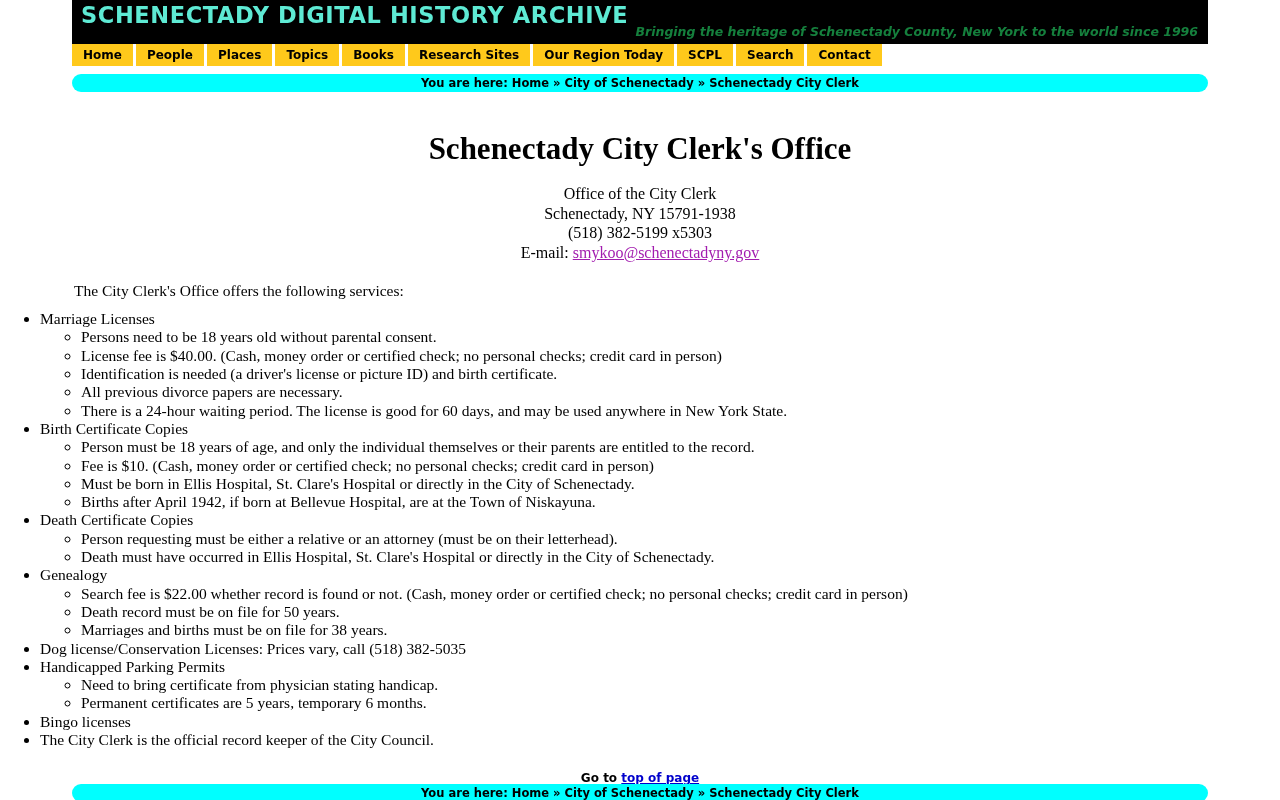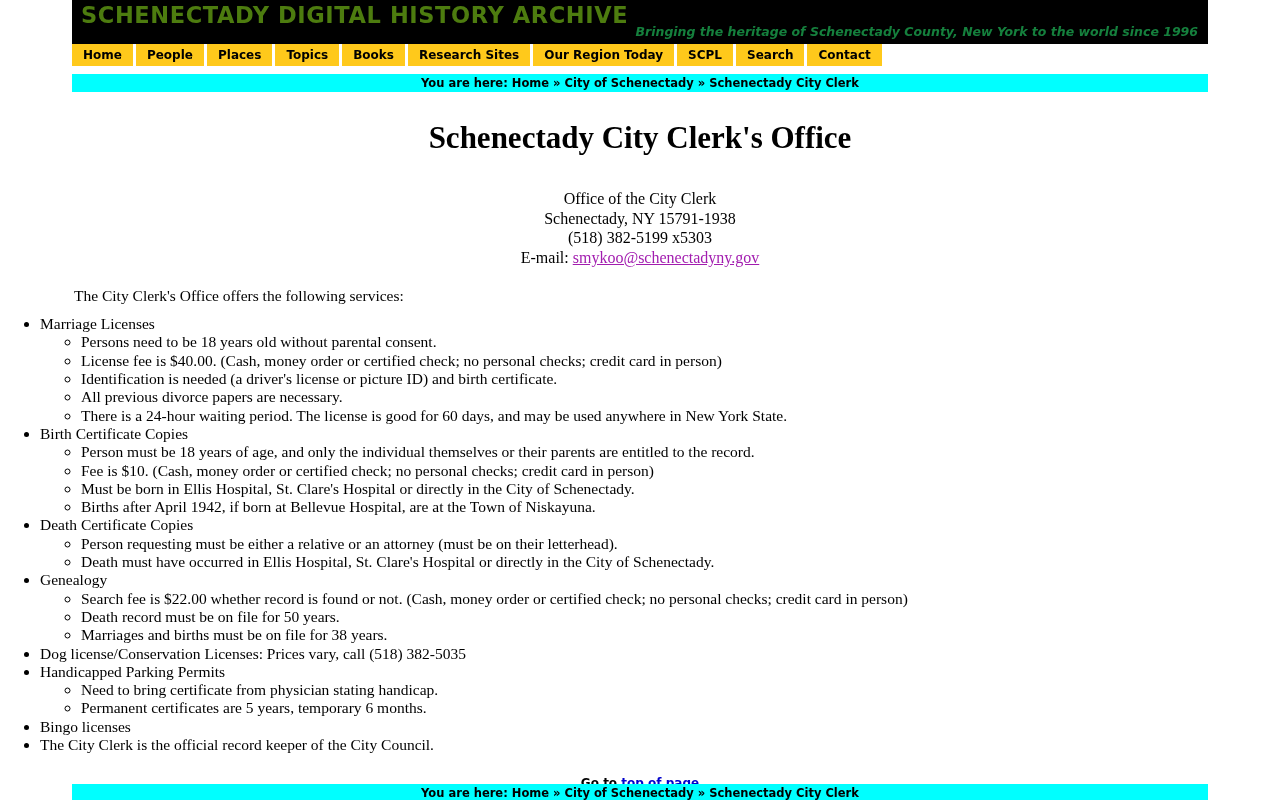--- a/index.html
+++ b/index.html
@@ -33,21 +33,21 @@
     overflow: hidden;
   }
   .masthead-title {
     position: absolute;
     left: 9px;
     top: 2px;
     font-family: "DejaVu Sans", sans-serif;
     font-weight: bold;
     font-size: 22.5px;
     letter-spacing: 0.6px;
-    color: #4d7c0f;
+    color: #5eead4;
     white-space: nowrap;
   }
   .masthead-tagline {
     position: absolute;
     right: 10px;
     top: 24px;
     font-family: "DejaVu Sans", sans-serif;
     font-style: italic;
     font-weight: bold;
     font-size: 12.5px;
@@ -91,46 +91,47 @@
     height: 18px;
     background: #00FFFF;
     display: flex;
     align-items: center;
     justify-content: center;
     font-family: "DejaVu Sans", sans-serif;
     font-weight: bold;
     font-size: 11.5px;
     color: #000000;
     white-space: nowrap;
+    border-radius: 9px;
   }
   .breadcrumb-top { top: 74px; }
   .breadcrumb-bottom { top: 784px; }
   .bc-sep { padding: 0 4px; }
 
   
   .content {
     position: absolute;
     left: 0;
-    top: 105px;
+    top: 116px;
     width: 1280px;
   }
   .page-title {
     text-align: center;
     font-family: "Liberation Serif", "DejaVu Serif", serif;
     font-weight: bold;
     font-size: 31px;
     margin: 0;
     padding: 14px 0 0 0;
     line-height: 1.2;
   }
   .contact-block {
     text-align: center;
     font-size: 16px;
     line-height: 19.5px;
-    margin-top: 33px;
+    margin-top: 17px;
   }
   .contact-block a {
     color: #a21caf;
     text-decoration: underline;
   }
 
   .intro {
     margin: 20px 0 0 74px;
     font-size: 15.5px;
   }

